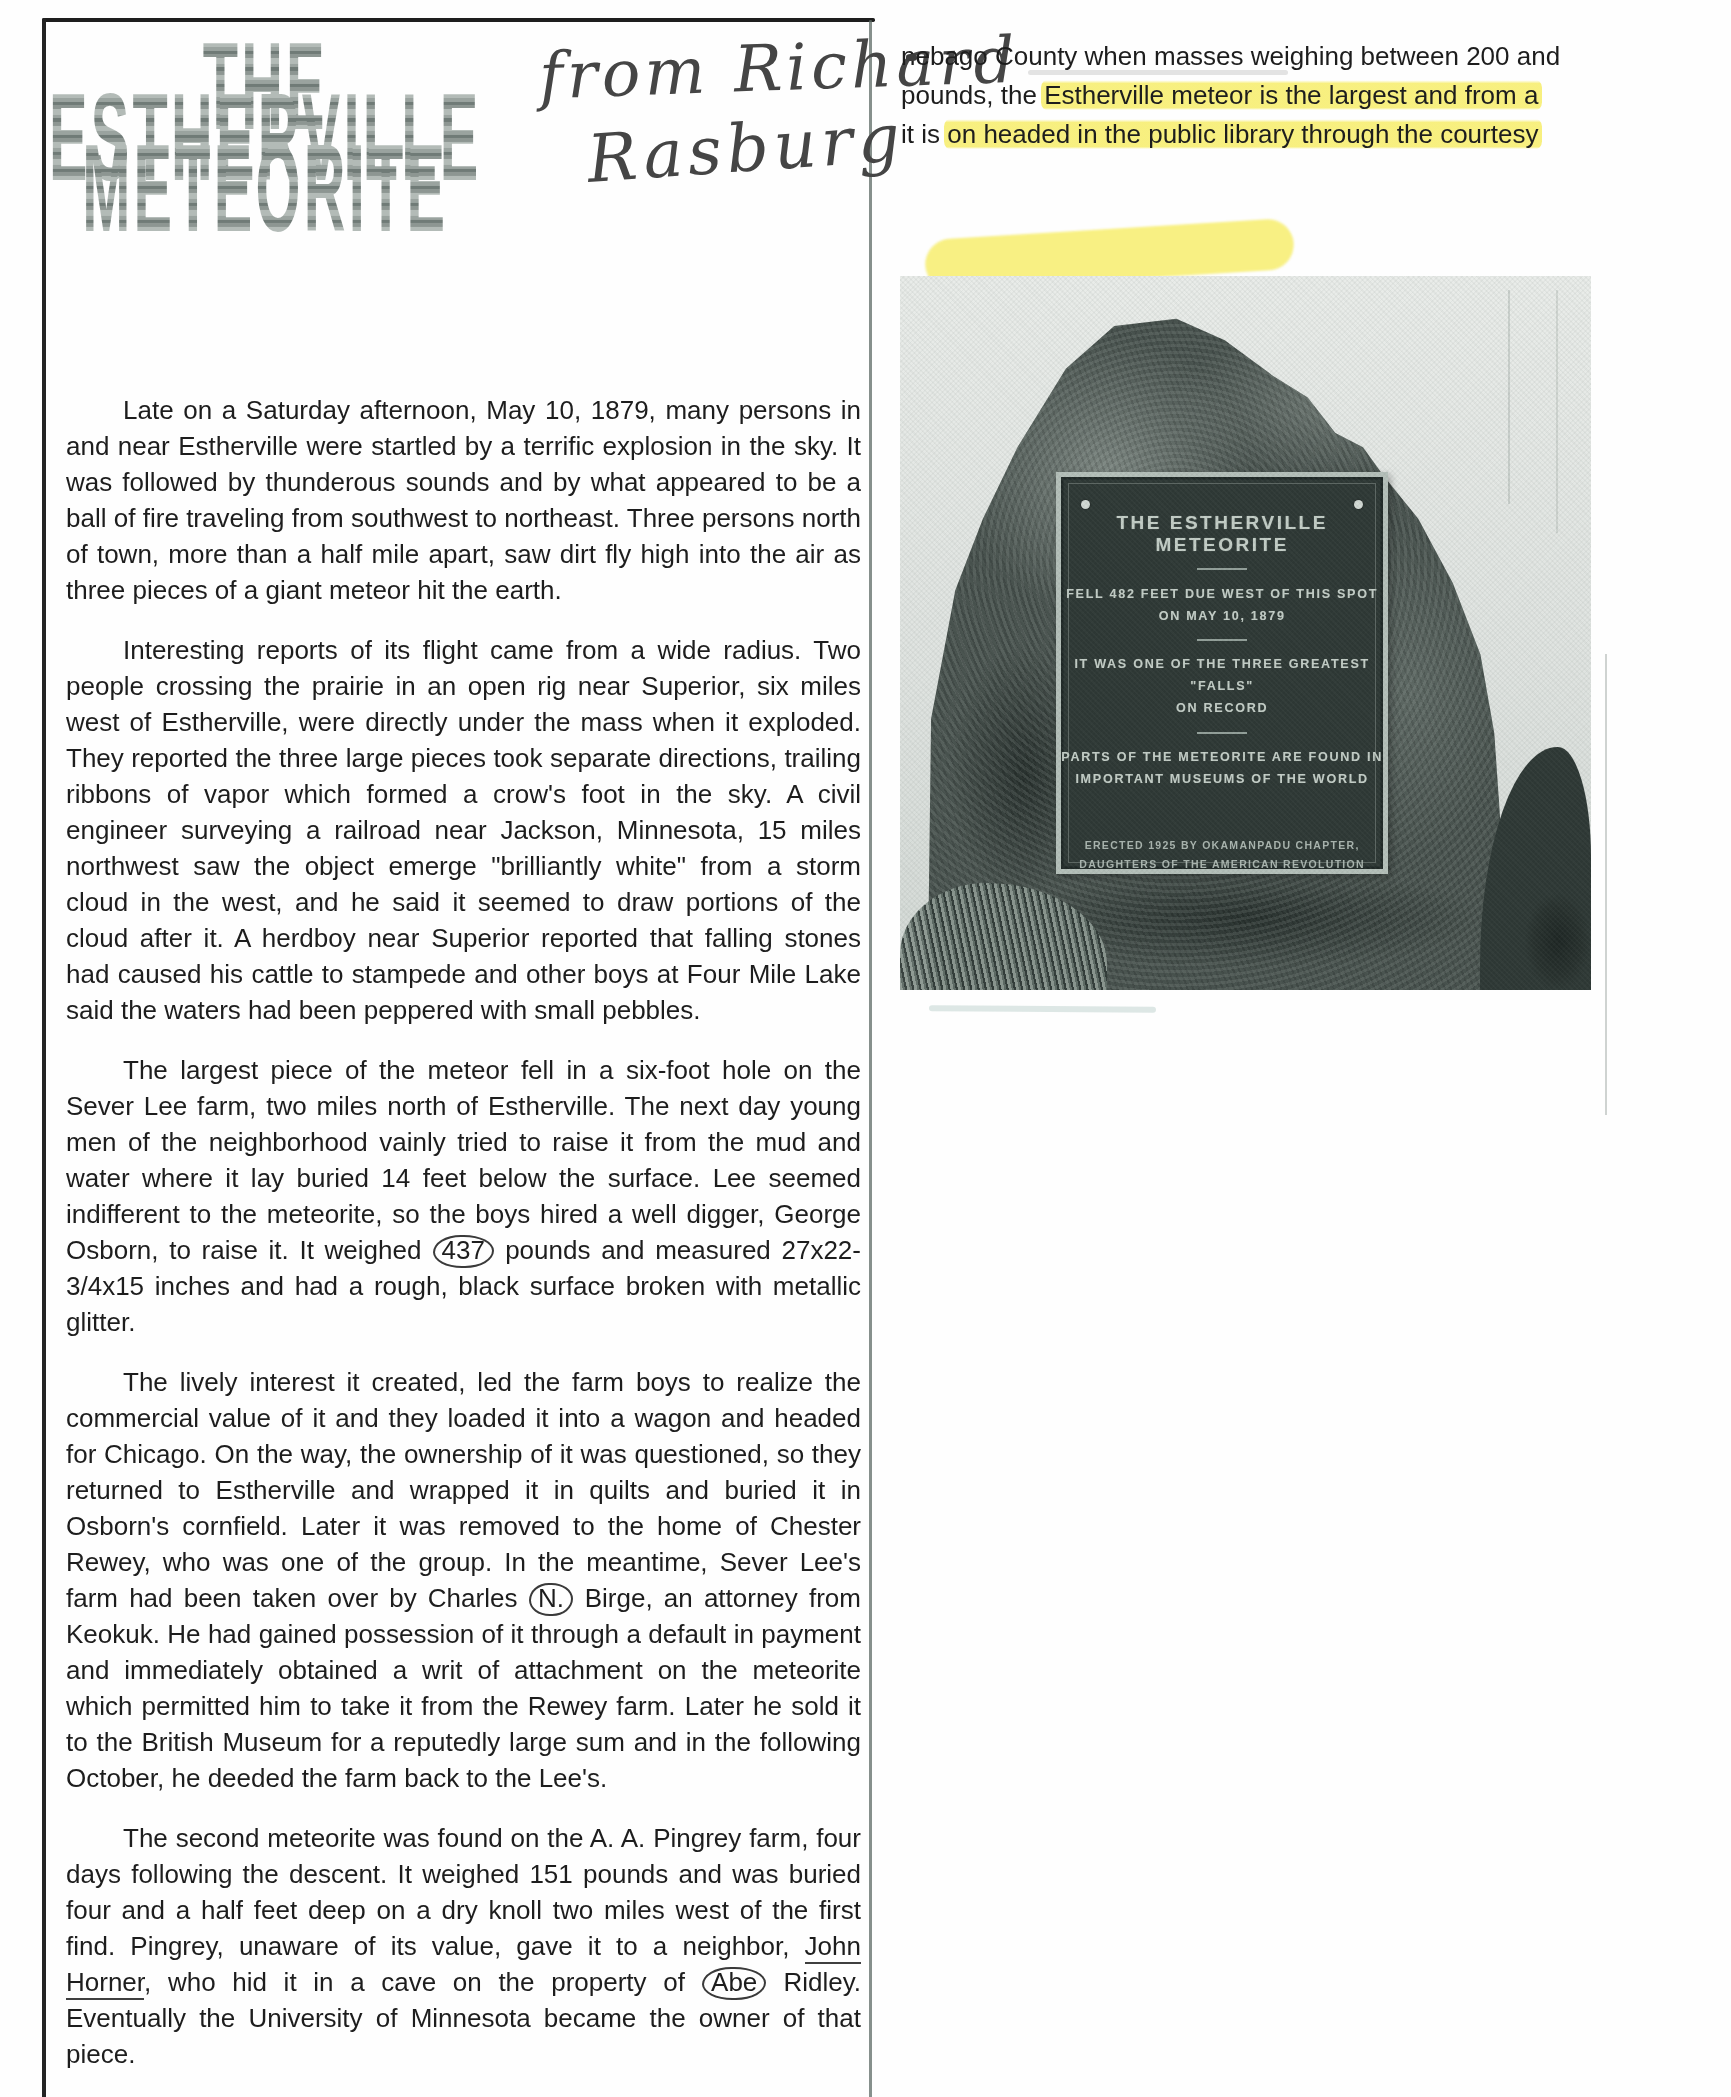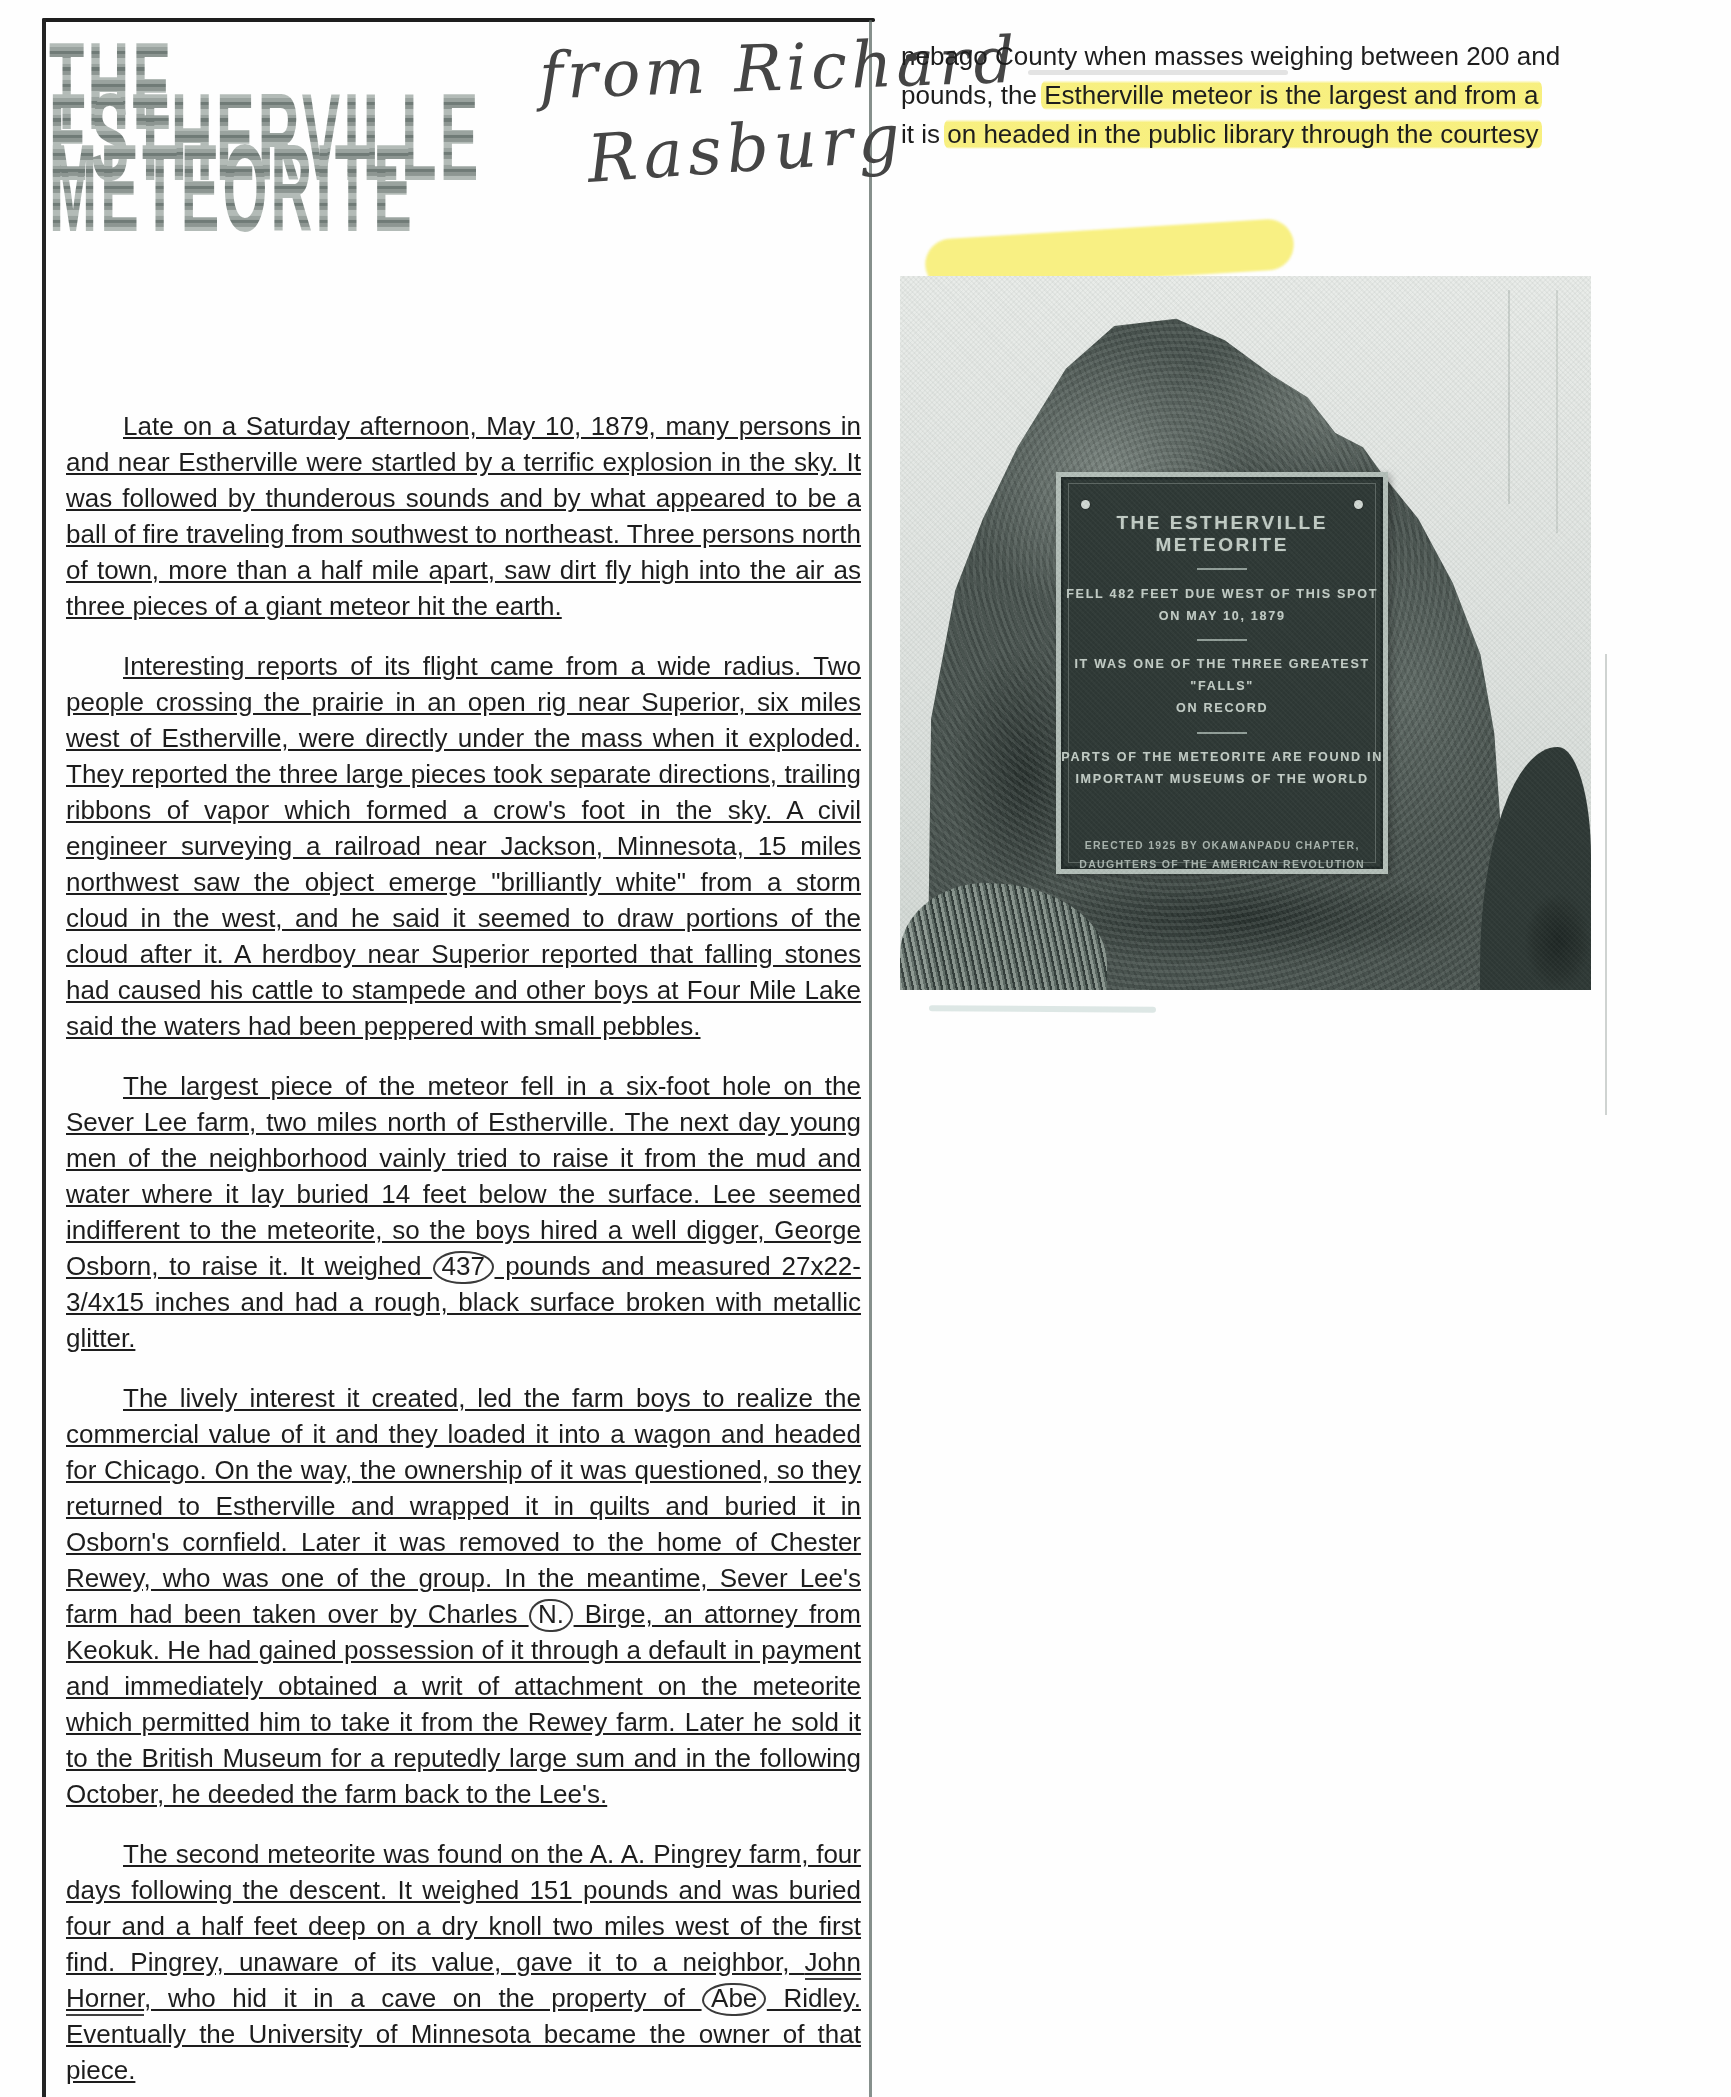--- a/index.html
+++ b/index.html
@@ -8,21 +8,21 @@
     background:#fefefe;
     font-family:"Liberation Sans", sans-serif;
     -webkit-font-smoothing:antialiased;
   }
   
   .border-top{position:absolute;left:42px;top:17.6px;width:833px;height:4.6px;background:#1e1e1e;border-radius:1.7px;}
   .border-left{position:absolute;left:42px;top:17.6px;width:4.2px;height:2685px;background:#232323;border-radius:1.7px;}
   .border-gutter{position:absolute;left:869px;top:20px;width:2.5px;height:2708px;background:#5d6b66;opacity:.75;border-radius:1.3px;}
   .margin-line{position:absolute;left:1605px;top:654px;width:1.7px;height:461px;background:rgba(120,132,126,.35);}
   
-  .masthead{position:absolute;left:49px;top:17px;}
+  .masthead{position:absolute;left:49px;top:17px;text-align:center;}
   .mast-line{
     display:block;font-weight:800;font-size:105px;line-height:105px;
     letter-spacing:5.9px;color:#99a29f;
     transform:scale(0.55,1.18);transform-origin:0 0;
     filter:blur(0.5px);white-space:nowrap;
   }
   @supports (-webkit-background-clip: text){
     .mast-line{
       background:repeating-linear-gradient(0deg,#b3bbb7 0 5px,#8d9692 5px 8.4px,#707b77 8.4px 11px,#9aa39f 11px 14.3px);
       -webkit-background-clip:text;background-clip:text;color:transparent;
@@ -34,21 +34,21 @@
   
   .handnote{position:absolute;color:#454545;font-family:"DejaVu Serif", serif;font-style:italic;}
   .hand1{left:539px;top:31px;font-size:64px;letter-spacing:4.2px;transform:rotate(-2deg);}
   .hand2{left:587px;top:110px;font-size:66px;letter-spacing:5px;transform:rotate(-4deg);}
   
   .col-left{
     position:absolute;left:66px;top:392px;width:795px;
     font-size:26px;line-height:36px;color:#1d1d1d;
     text-align:justify;
   }
-  .col-left p{margin:16px 0 24px 0;text-indent:57px;text-decoration:underline;}
+  .col-left p{margin:0 0 24px 0;text-indent:57px;}
   .pen-circle{
     display:inline-block;border:2.5px solid #3a3a3a;border-radius:48% 52% 50% 50% / 55% 50% 55% 50%;
     padding:0 6.7px 1.7px 6.7px;margin:0 0.8px;line-height:1.05;text-indent:0;
   }
   .pen-underline{border-bottom:2.9px solid #3f3f3f;padding-bottom:0.8px;}
   .col-right{
     position:absolute;left:901px;top:37px;width:805px;
     font-size:26px;line-height:39px;color:#1d1d1d;
   }
   .rline{white-space:nowrap;}

